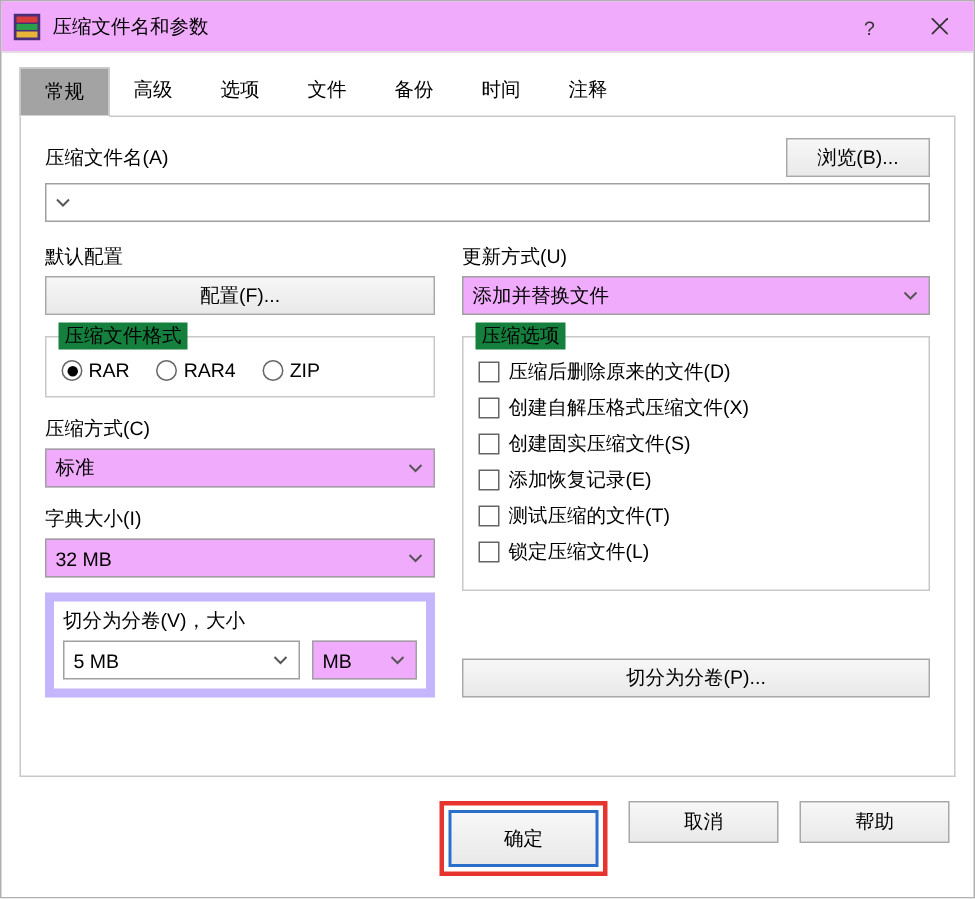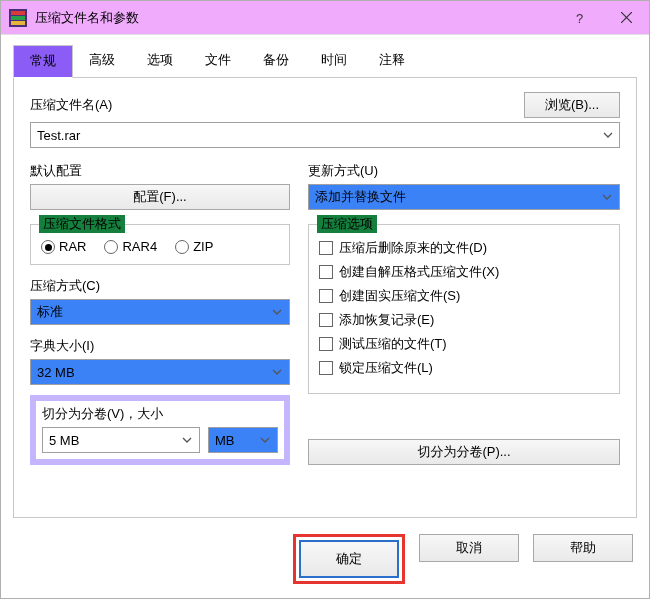--- a/index.html
+++ b/index.html
@@ -14,38 +14,38 @@
     overflow: hidden;
   }
   .window { width: 650px; height: 599px; border: 1px solid #b0b0b0; background: #fff; display: flex; flex-direction: column; }
   .titlebar { height: 34px; display: flex; align-items: center; padding: 0 0 0 8px; border-bottom: 1px solid #e0e0e0; background:#f0abfc; }
   .titlebar .app-icon { width: 18px; height: 18px; margin-right: 8px; }
   .titlebar .title { flex: 1; font-size: 13px; }
   .titlebar .win-btn { width: 46px; height: 34px; display: flex; align-items: center; justify-content: center; color: #333; }
   .tabbar { display: flex; padding: 10px 12px 0 12px; position: relative; }
   .tabbar::after { content:""; position:absolute; left:12px; right:12px; bottom:0; height:1px; background:#c8c8c8; }
   .tab { padding: 6px 16px 7px 16px; font-size: 13px; position: relative; cursor: default; }
-  .tab.active { background:#8b5cf6; border:1px solid #c8c8c8; border-bottom:1px solid #fff; z-index:1; }
+  .tab.active { background:#a3a3a3; border:1px solid #c8c8c8; border-bottom:1px solid #fff; z-index:1; }
   .content { flex:1; margin: 0 12px 8px 12px; border:1px solid #c8c8c8; border-top:none; padding: 14px 16px 10px 16px; position:relative; }
   .row { display:flex; align-items:center; }
   .label { font-size: 13px; margin-bottom: 4px; }
   .input-combo { display:flex; border:1px solid #a0a0a0; height: 26px; align-items:center; }
   .input-combo input { flex:1; border:none; outline:none; padding:0 6px; font-size:13px; height:24px; background:transparent; }
   .input-combo .chev { width:22px; height:100%; display:flex; align-items:center; justify-content:center; border-left:0px solid #ccc; }
   .btn { background: linear-gradient(#f7f7f7,#e9e9e9); border:1px solid #a8a8a8; height:26px; display:flex; align-items:center; justify-content:center; font-size:13px; cursor:default; }
   .twocol { display:flex; gap: 18px; margin-top: 14px; }
   .leftcol { flex: 0 0 260px; display:flex; flex-direction:column; }
   .rightcol { flex: 1; display:flex; flex-direction:column; }
   .fieldset { border:1px solid #c8c8c8; padding: 8px 10px 10px 10px; position:relative; margin-top: 8px; }
   .fieldset .legend { position:absolute; top:-10px; left:8px; background:#15803d; padding:0 4px; font-size:13px; }
   .radio-row { display:flex; gap: 18px; margin-top: 6px; }
   .radio { display:flex; align-items:flex-end; gap:4px; font-size:13px; }
   .radio .dot { width:14px; height:14px; border:1px solid #666; border-radius:50%; display:inline-flex; align-items:center; justify-content:center; }
   .radio.checked .dot::after { content:""; width:7px; height:7px; border-radius:50%; background:#000; }
-  .select { border:1px solid #a0a0a0; height:26px; display:flex; align-items:center; padding:0 6px; background:#3b82f6; font-size:13px; position:relative; }
+  .select { border:1px solid #a0a0a0; height:26px; display:flex; align-items:center; padding:0 6px; background:#f0abfc; font-size:13px; position:relative; }
   .select .chev { position:absolute; right:6px; top:0; bottom:0; display:flex; align-items:center; }
   .check { display:flex; align-items:center; gap:6px; font-size:13px; margin: 6px 0; }
   .check .box { width:14px; height:14px; border:1px solid #666; background:#fff; }
   .redbox { border:6px solid #c4b5fd; padding:4px 6px 6px 6px; margin-top:10px; }
   .split-row { display:flex; gap:8px; margin-top:4px; }
   .footer { display:flex; justify-content:flex-end; gap:14px; padding: 8px 16px 14px 0; }
   .footer .btn { width: 100px; height: 28px; }
   .ok-hl { border:3px solid #e8342f; padding:3px; }
   .ok-hl .btn { border:2px solid #2a6fc9; height:38px; }
   svg.chev-svg { width:12px; height:12px; }
@@ -88,21 +88,20 @@
     <div class="tab">注释</div>
   </div>
 
   <div class="content">
 
     <div class="row" style="justify-content:space-between; align-items:flex-end;">
       <div class="label">压缩文件名(A)</div>
       <div class="btn" style="width:96px;">浏览(B)...</div>
     </div>
     <div class="input-combo" style="margin-top:4px;">
-      <input type="text" value="Test.rar" style="">
       <span class="chev">
         <svg class="chev-svg" viewBox="0 0 12 12">
             <polyline points="2,4 6,8 10,4" fill="none" stroke="#555" stroke-width="1.3"></polyline>
           </svg>
       </span>
     </div>
 
     <div class="twocol">
       <div class="leftcol">
         <div class="label">默认配置</div>

